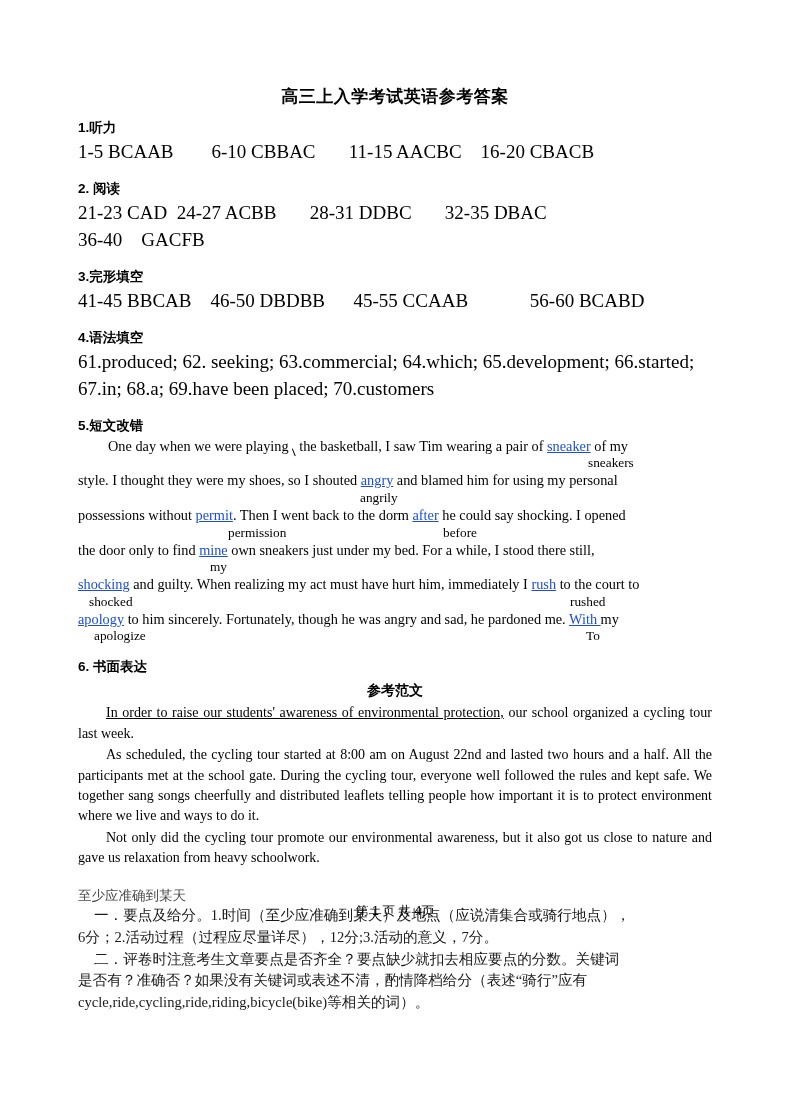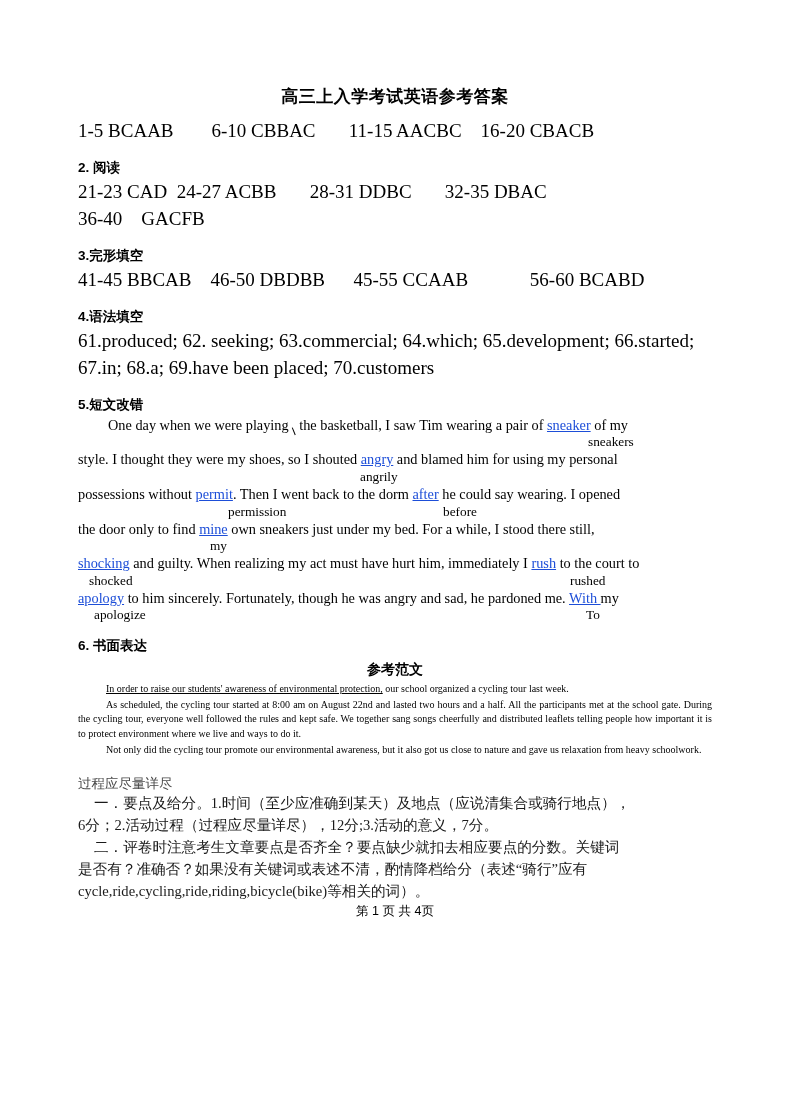--- a/index.html
+++ b/index.html
@@ -45,21 +45,21 @@
   }
   .ans-line.wrap { white-space: normal; }
   .composition-title {
     text-align: center;
     font-family: "Liberation Sans", sans-serif;
     font-weight: bold;
     font-size: 14px;
     margin: 6px 0 3px 0;
   }
   .para {
-    font-size: 10px;
+    font-size: 14px;
     line-height: 1.46;
     text-align: justify;
     margin: 0 0 1px 0;
     text-indent: 28px;
   }
   .para .u { text-decoration: underline; }
 
   
   .correction {
     font-size: 14.3px;
@@ -124,20 +124,21 @@
     color: #000;
   }
 </style>
 </head>
 <body>
 
 <div class="page">
 
   <div class="doc-title">高三上入学考试英语参考答案</div>
 
+  <div class="sec-head">1.听力</div>
   <div class="ans-line">1-5 BCAAB        6-10 CBBAC       11-15 AACBC    16-20 CBACB</div>
 
   <div class="sec-head gap-more">2. 阅读</div>
   <div class="ans-line">21-23 CAD  24-27 ACBB       28-31 DDBC       32-35 DBAC</div>
   <div class="ans-line">36-40    GACFB</div>
 
   <div class="sec-head gap-more">3.完形填空</div>
   <div class="ans-line">41-45 BBCAB    46-50 DBDBB      45-55 CCAAB             56-60 BCABD</div>
 
   <div class="sec-head gap-more">4.语法填空</div>
@@ -156,21 +157,21 @@
     </div>
 
     <div class="cline">
       <span>style. I thought they were my shoes, so I shouted </span><span class="ins">angry</span><span> and blamed him for using my personal</span>
     </div>
     <div class="sub-row">
       <span class="sub" style="left:282px;">angrily</span>
     </div>
 
     <div class="cline">
-      <span>possessions without </span><span class="ins">permit</span><span>. Then I went back to the dorm </span><span class="ins">after</span><span> he could say wearing. I opened</span>
+      <span>possessions without </span><span class="ins">permit</span><span>. Then I went back to the dorm </span><span class="ins">after</span><span> he could say shocking. I opened</span>
     </div>
     <div class="sub-row">
       <span class="sub" style="left:150px;">permission</span>
       <span class="sub" style="left:365px;">before</span>
     </div>
 
     <div class="cline">
       <span>the door only to find </span><span class="ins">mine</span><span> own sneakers just under my bed. For a while, I stood there still,</span>
     </div>
     <div class="sub-row">
@@ -195,21 +196,21 @@
 
   </div>
 
   <div class="sec-head gap-more">6.  书面表达</div>
   <div class="composition-title">参考范文</div>
 
   <p class="para"><span class="u">In order to raise our students' awareness of environmental protection,</span><span> our school organized a cycling tour last week.</span></p>
   <p class="para"><span>As scheduled, the cycling tour started at 8:00 am on August 22nd and lasted two hours and a half. All the participants met at the school gate. During the cycling tour, everyone well followed the rules and kept safe. We together sang songs cheerfully and distributed leaflets telling people how important it is to protect environment where we live and ways to do it.</span></p>
   <p class="para"><span>Not only did the cycling tour promote our environmental awareness, but it also got us close to nature and gave us relaxation from heavy schoolwork.</span></p>
 
-  <div class="note-head">过程应尽量详尽</div>
+  <div class="note-head">至少应准确到某天</div>
   <div class="note-line ind">一．要点及给分。1.时间（至少应准确到某天）及地点（应说清集合或骑行地点），</div>
   <div class="note-line">6分；2.活动过程（过程应尽量详尽），12分;3.活动的意义，7分。</div>
   <div class="note-line ind">二．评卷时注意考生文章要点是否齐全？要点缺少就扣去相应要点的分数。关键词</div>
   <div class="note-line">是否有？准确否？如果没有关键词或表述不清，酌情降档给分（表述“骑行”应有</div>
   <div class="note-line">cycle,ride,cycling,ride,riding,bicycle(bike)等相关的词）。</div>
 
   <div class="footer">第 1 页 共 4页</div>
 </div>
 
 </body></html>

